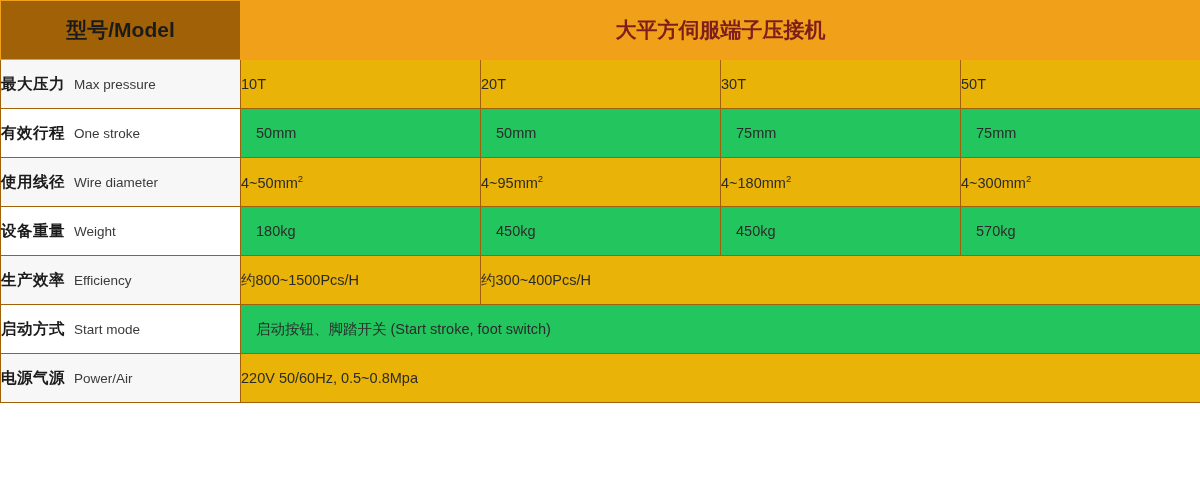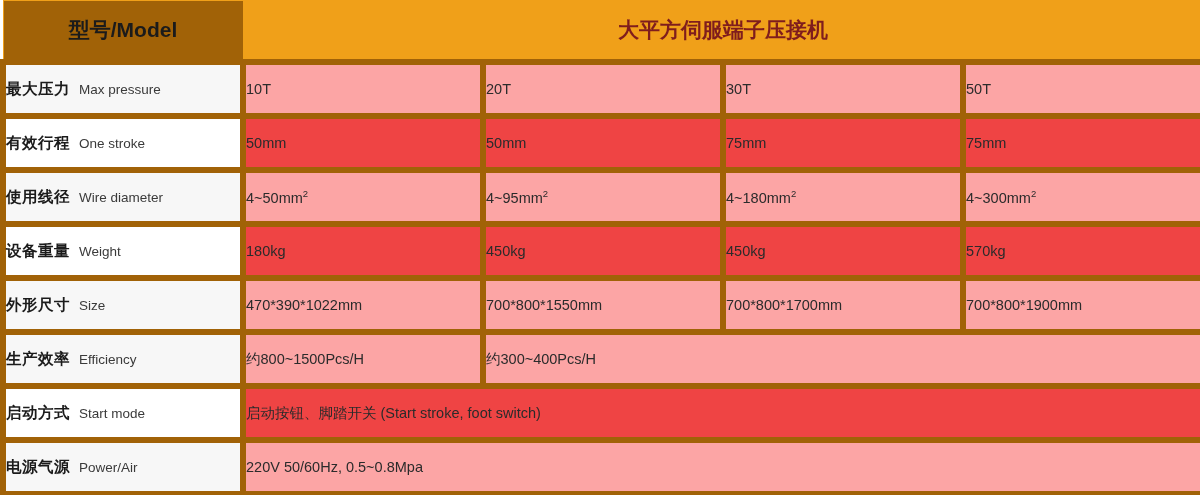--- a/index.html
+++ b/index.html
@@ -12,21 +12,21 @@
     height: 495px;
     font-family: "Liberation Sans", sans-serif;
     color: #231f20;
   }
   .spec-table {
     border-collapse: collapse;
     width: 1200px;
     table-layout: fixed;
   }
   .spec-table td {
-    border: 6px solid #a16207;
+    border: 1px solid #a16207;
     padding: 0;
     vertical-align: middle;
   }
   .hdr-left {
     background: #a16207;
     height: 58px;
     text-align: center;
     font-size: 21px;
     font-weight: bold;
     color: #1b1b1b;
@@ -53,38 +53,38 @@
     color: #1b1b1b;
     letter-spacing: 0.5px;
   }
   .label-en {
     font-size: 13.5px;
     color: #3a3a3a;
     margin-left: 9px;
     font-weight: normal;
   }
   .val-cell {
-    background: #fca5a5;
+    background: #eab308;
     height: 48px;
     padding-left: 18px;
     font-size: 14.5px;
     color: #2b2b2b;
   }
   .val-cell.white {
     background: #ffffff;
   }
   .label-cell.white {
     background: #ffffff;
   }
   sup {
     font-size: 9.5px;
     vertical-align: super;
   }
   .row-alt .label-cell { background: #ffffff; }
-  .row-alt .val-cell { background: #ef4444; }
+  .row-alt .val-cell { background: #22c55e; padding-left: 15px; }
 </style>
 </head>
 <body>
 
 <table class="spec-table">
   <colgroup>
     <col style="width:240px">
     <col style="width:240px">
     <col style="width:240px">
     <col style="width:240px">
@@ -129,29 +129,20 @@
     <tr class="row-alt">
       <td class="label-cell white">
         <span class="label-cn">设备重量</span><span class="label-en">Weight</span>
       </td>
       <td class="val-cell white">180kg</td>
       <td class="val-cell white">450kg</td>
       <td class="val-cell white">450kg</td>
       <td class="val-cell white">570kg</td>
     </tr>
 
-    <tr>
-      <td class="label-cell">
-        <span class="label-cn">外形尺寸</span><span class="label-en">Size</span>
-      </td>
-      <td class="val-cell">470*390*1022mm</td>
-      <td class="val-cell">700*800*1550mm</td>
-      <td class="val-cell">700*800*1700mm</td>
-      <td class="val-cell">700*800*1900mm</td>
-    </tr>
 
 
     <tr>
       <td class="label-cell">
         <span class="label-cn">生产效率</span><span class="label-en">Efficiency</span>
       </td>
       <td class="val-cell">约800~1500Pcs/H</td>
       <td class="val-cell" colspan="3">约300~400Pcs/H</td>
     </tr>
 

